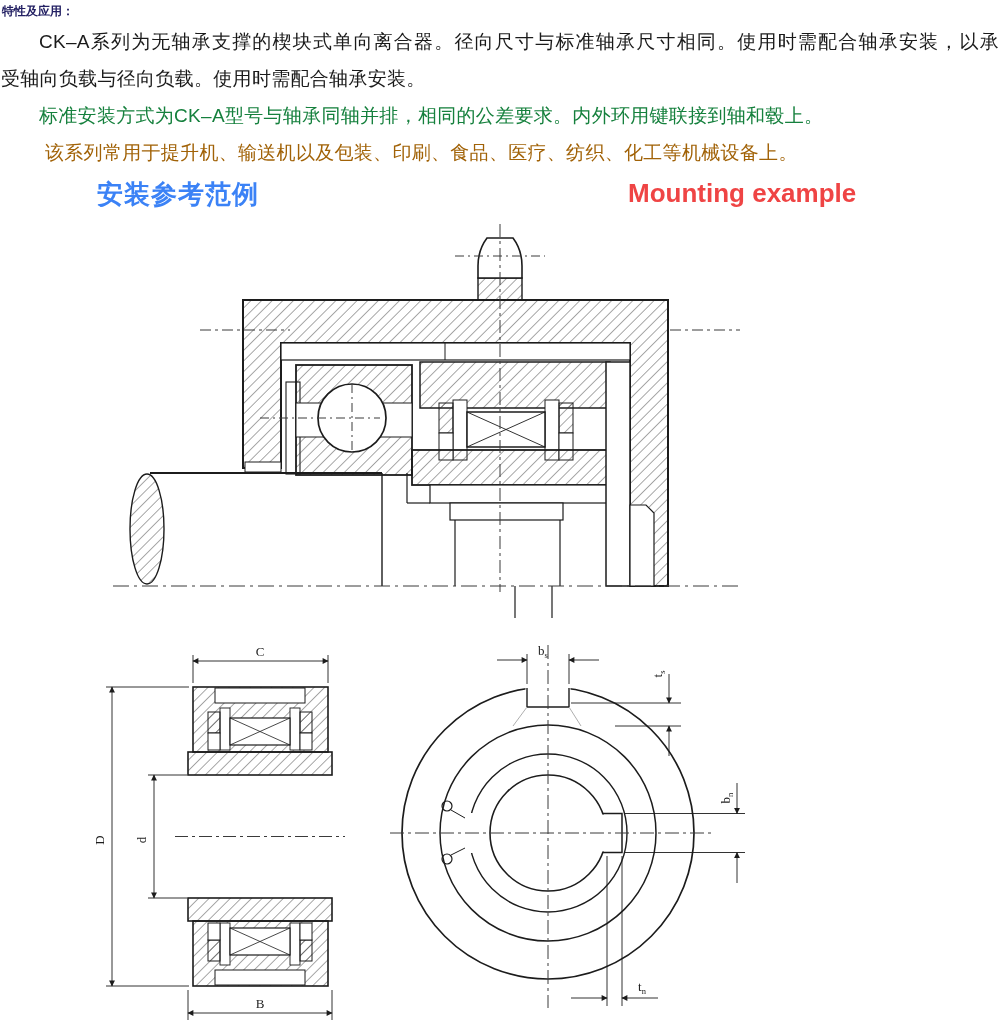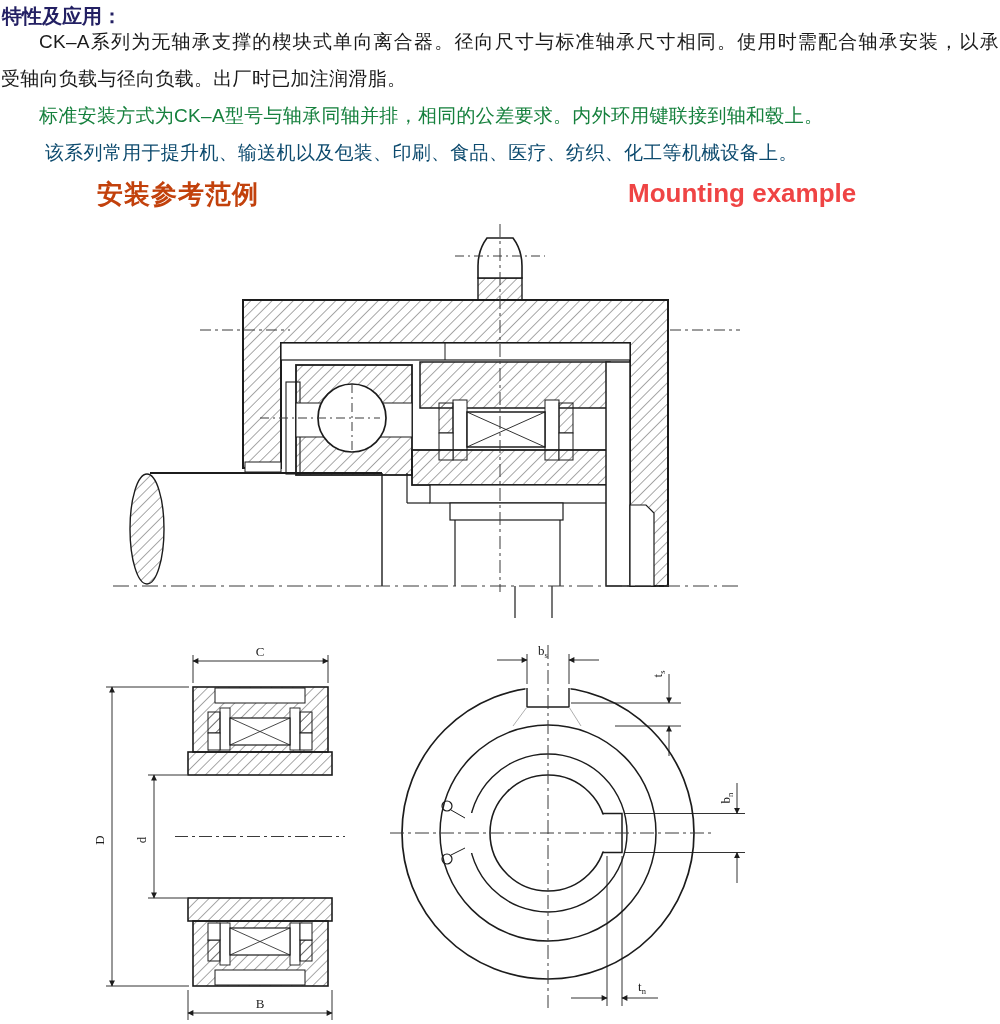--- a/index.html
+++ b/index.html
@@ -1,19 +1,19 @@
 <!DOCTYPE html>
 <html><head>
 <meta charset="utf-8">
 <style>
   html,body{margin:0;padding:0;}
   body{width:1000px;height:1024px;position:relative;background:#fff;overflow:hidden;
        font-family:"Liberation Sans","DejaVu Sans",sans-serif;}
   .abs{position:absolute;}
-  .intro-heading{font-size:20px;font-weight:bold;}
+  .intro-heading{font-size:12px;font-weight:bold;}
   .bodyline{font-size:19px;letter-spacing:.3px;white-space:nowrap;}
   .stretch{white-space:normal;width:998px;text-align:justify;text-align-last:justify;}
   .sec-title{font-size:26px;font-weight:bold;letter-spacing:1px;}
   svg{position:absolute;overflow:visible;}
   svg text{font-family:"Liberation Serif","DejaVu Serif",serif;fill:#1c1c1c;}
   .dim{font-size:13px;}
   .dimsub{font-size:8.5px;}
 </style>
 </head>
 <body>
@@ -24,25 +24,25 @@
       <line x1="0" y1="0" x2="0" y2="7.5" stroke="#3c3c3c" stroke-width="0.9"></line>
     </pattern>
     <marker id="ar" viewBox="0 0 10 10" refX="9.2" refY="5" markerWidth="10" markerHeight="6.5" orient="auto-start-reverse">
       <path d="M0,0 L10,5 L0,10 Z" fill="#1c1c1c"></path>
     </marker>
   </defs>
 </svg>
 
 <div class="abs intro-heading" style="left:2px;top:3px;color:#232063">特性及应用：</div>
 <div class="abs bodyline stretch" style="left:1px;top:29px;color:#1a1a1a;text-indent:38px">CK–A系列为无轴承支撑的楔块式单向离合器。径向尺寸与标准轴承尺寸相同。使用时需配合轴承安装，以承</div>
-<div class="abs bodyline" style="left:1px;top:66px;color:#1a1a1a">受轴向负载与径向负载。出厂时已加注润滑脂。</div>
+<div class="abs bodyline" style="left:1px;top:66px;color:#1a1a1a">受轴向负载与径向负载。使用时需配合轴承安装。</div>
 <div class="abs bodyline" style="left:1px;top:103px;color:#15803d;text-indent:38px">标准安装方式为CK–A型号与轴承同轴并排，相同的公差要求。内外环用键联接到轴和毂上。</div>
-<div class="abs bodyline" style="left:1px;top:140px;color:#0c4a6e;text-indent:44px">该系列常用于提升机、输送机以及包装、印刷、食品、医疗、纺织、化工等机械设备上。</div>
-
-<div class="abs sec-title" style="left:97px;top:177px;color:#c2410c">安装参考范例</div>
+<div class="abs bodyline" style="left:1px;top:140px;color:#a16207;text-indent:44px">该系列常用于提升机、输送机以及包装、印刷、食品、医疗、纺织、化工等机械设备上。</div>
+
+<div class="abs sec-title" style="left:97px;top:177px;color:#3b82f6">安装参考范例</div>
 <div class="abs sec-title" style="left:628px;top:178px;color:#ef4444;letter-spacing:0">Mounting example</div>
 
 <svg style="left:85px;top:222px" width="660" height="402" viewBox="0 0 660 402">
   <g stroke="#1c1c1c" fill="none">
 
     <g>
       <path d="M158,78 H583 V364 H545 V121 H196 V246 H158 Z" fill="url(#hz)" stroke-width="2"></path>
       <rect x="160" y="240" width="36" height="10" fill="#fff" stroke-width="1"></rect>
     </g>
 

